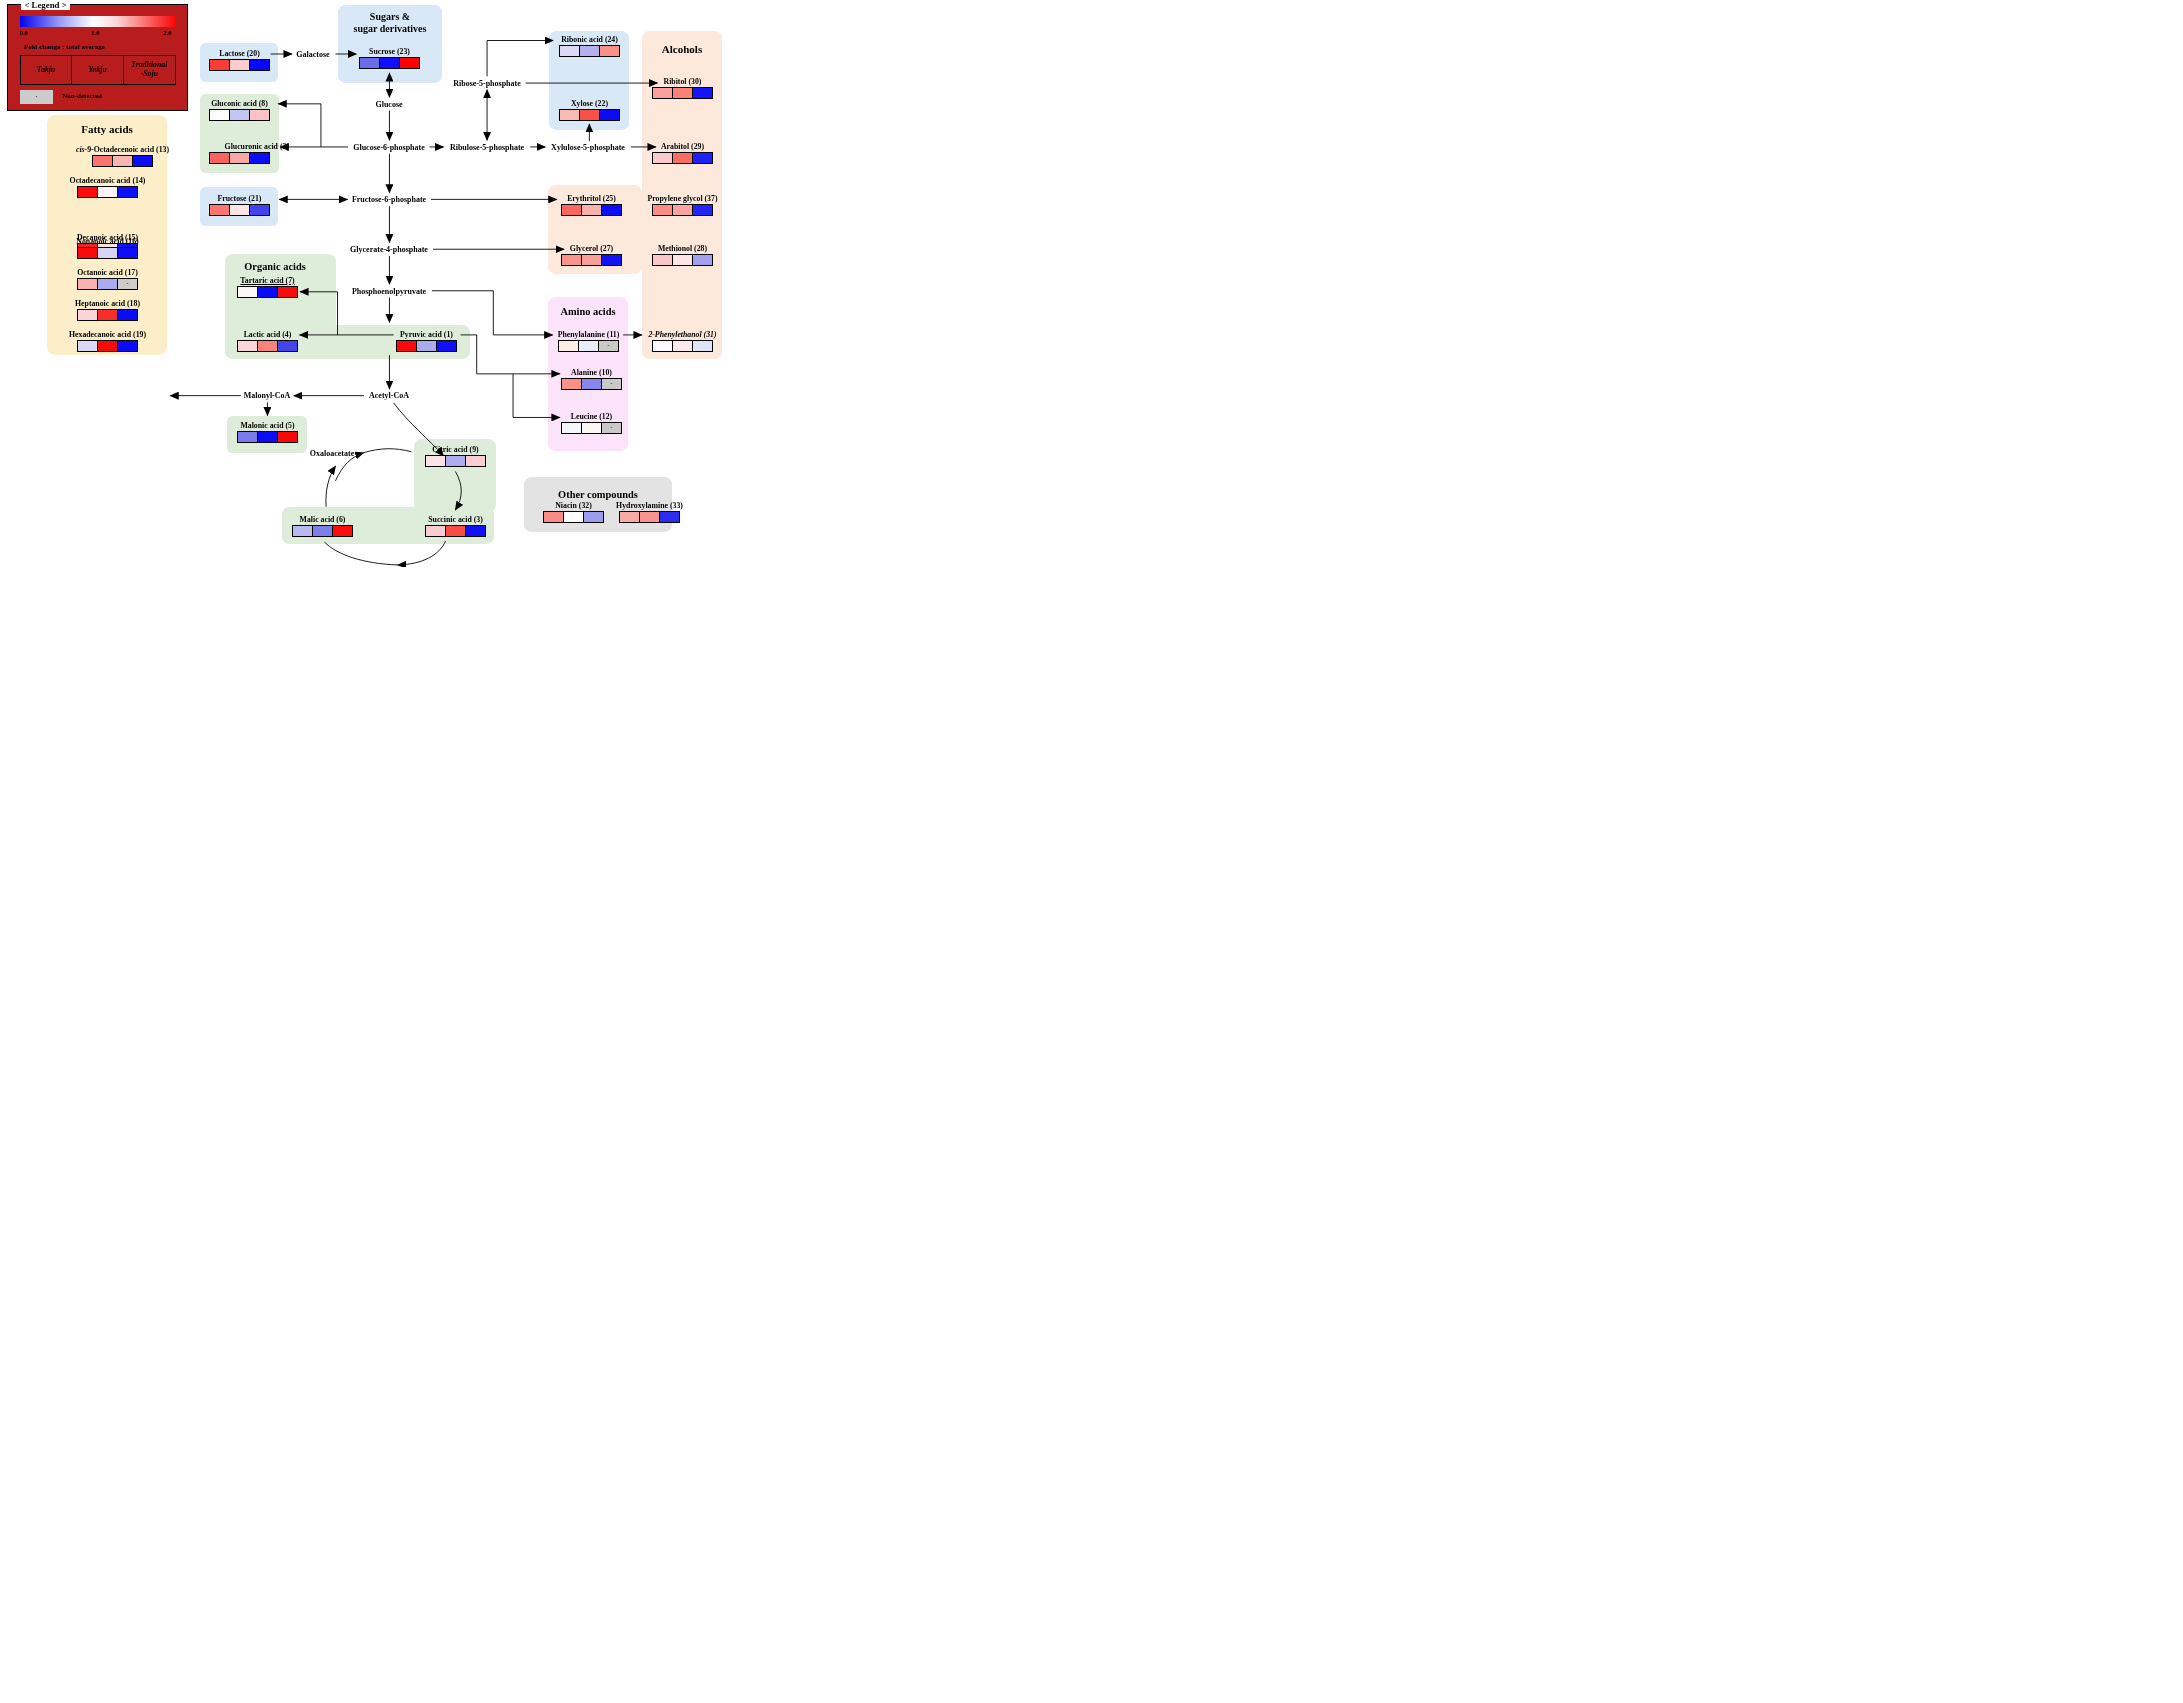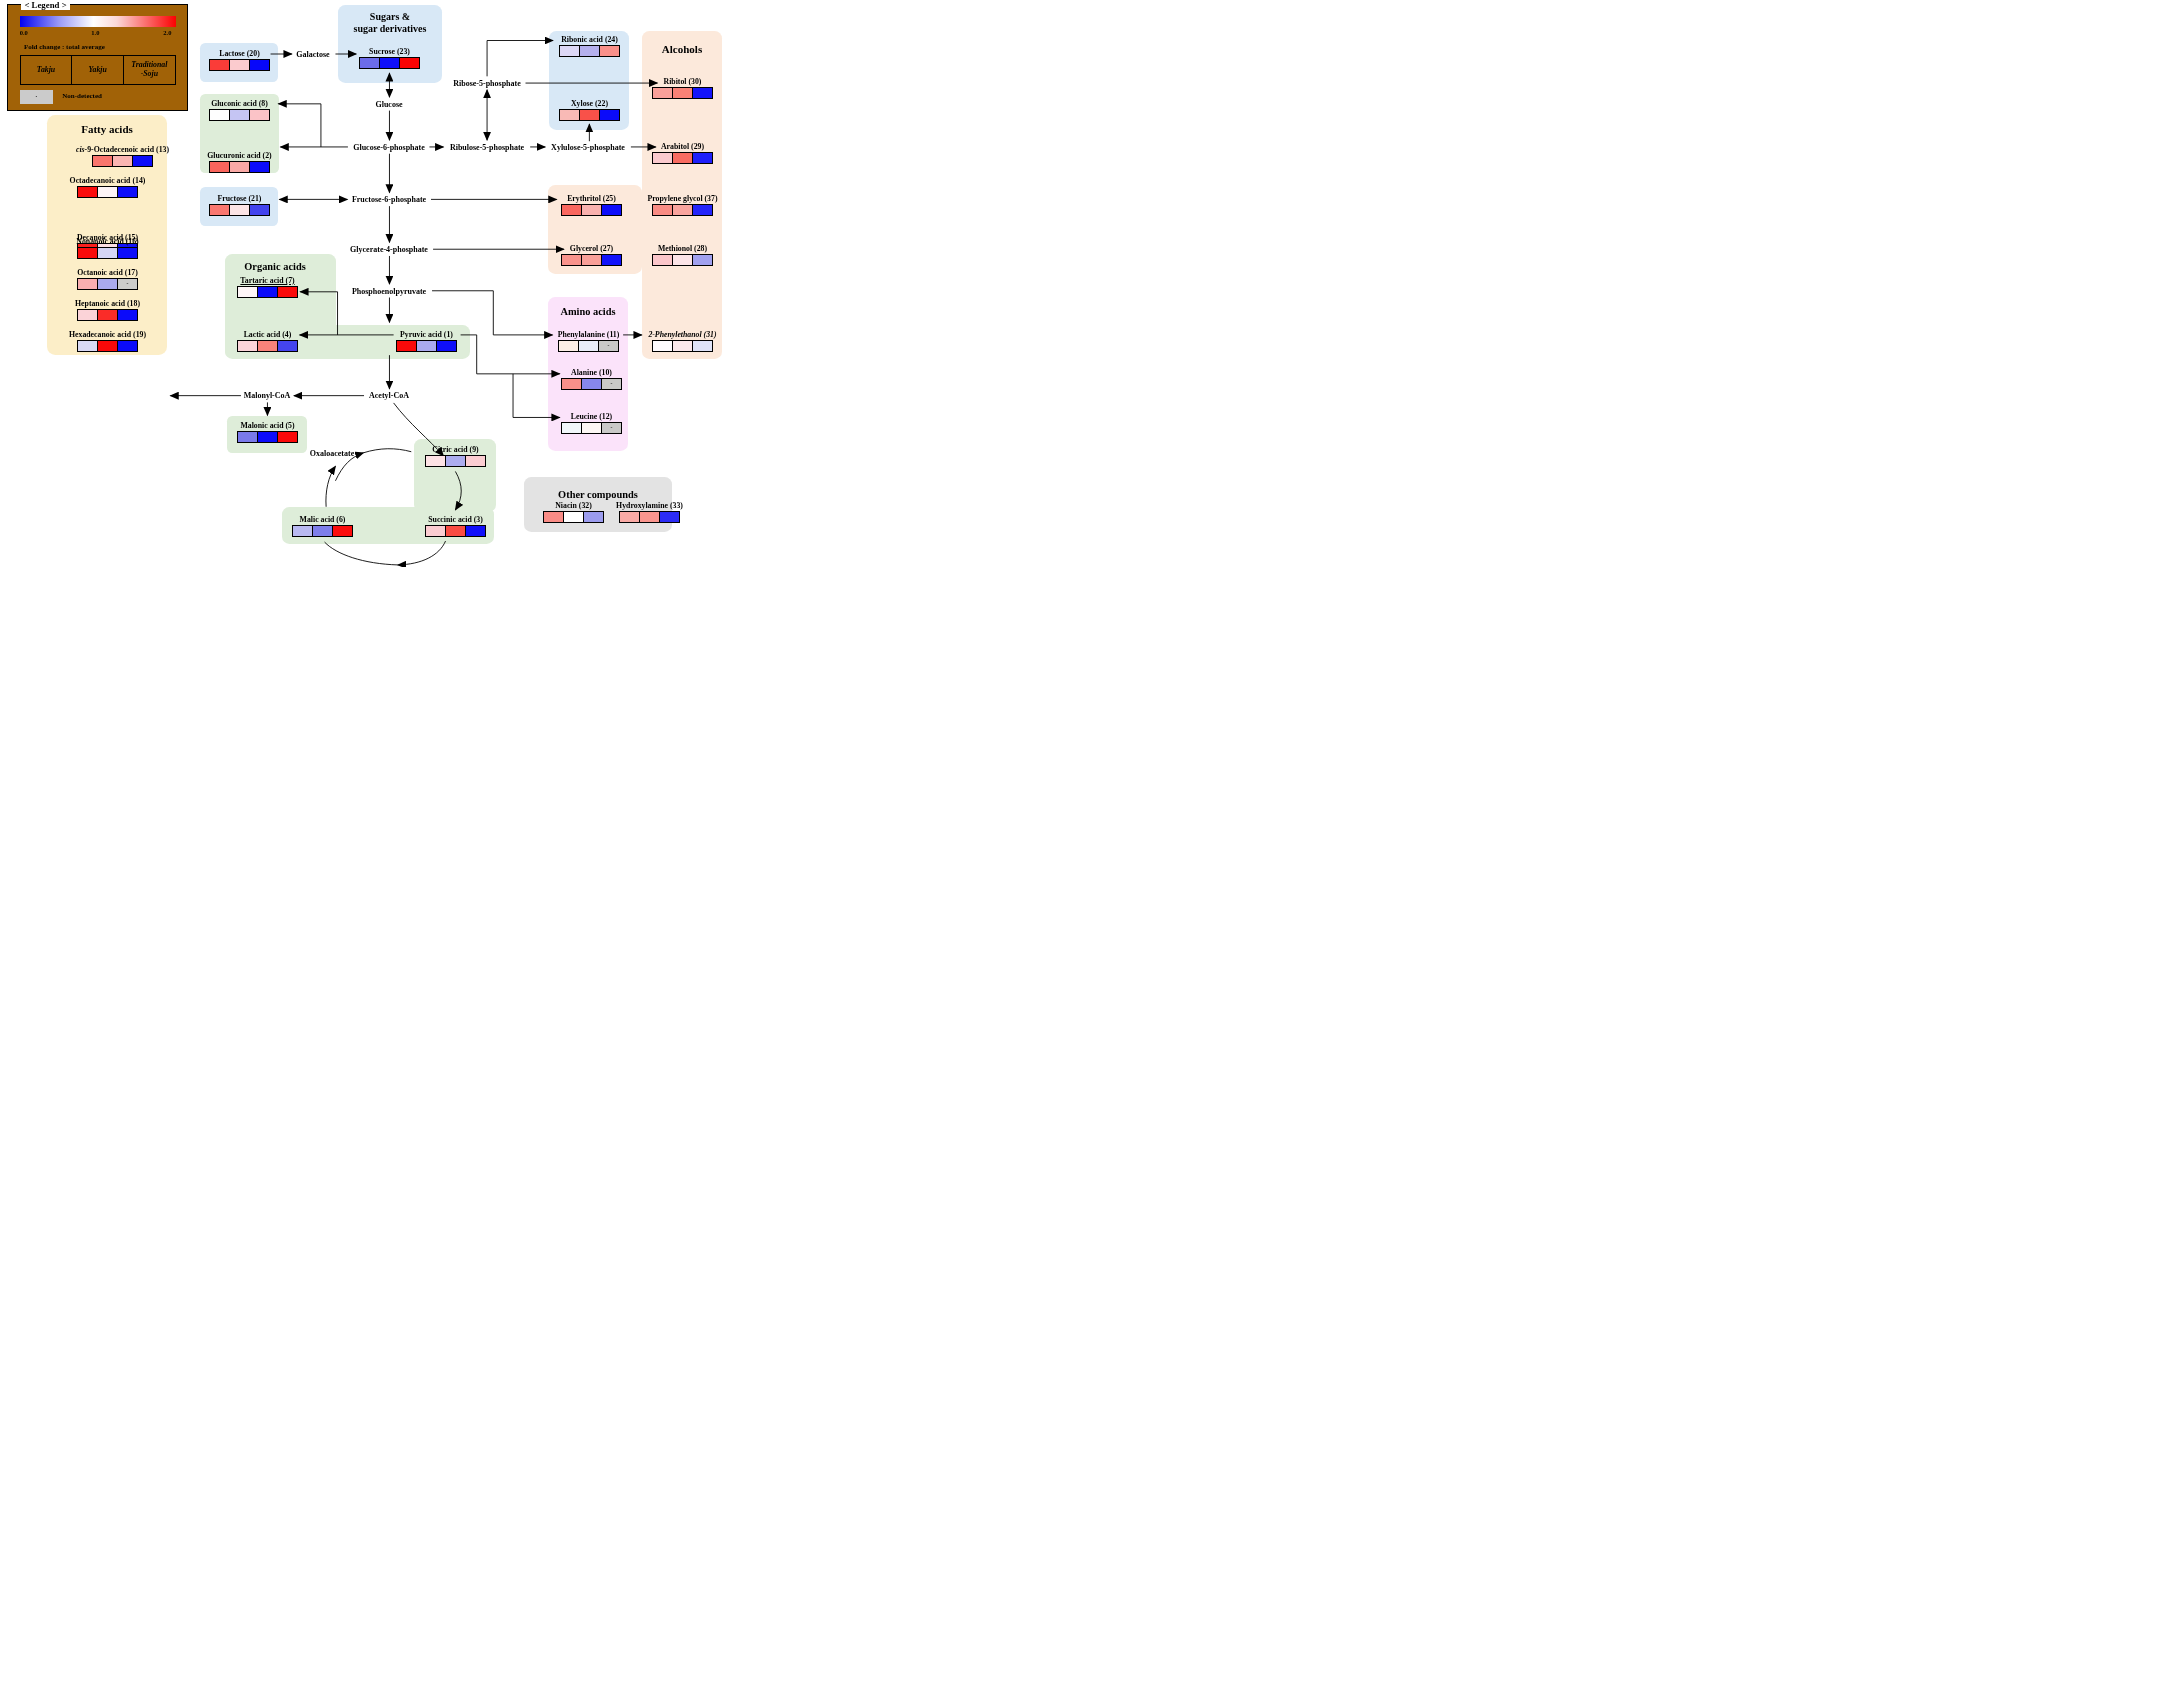--- a/index.html
+++ b/index.html
@@ -11,21 +11,21 @@
   .nlabel{font-weight:bold;font-size:7.8px;line-height:9.3px;white-space:nowrap;}
   .heat{width:59px;height:9.3px;margin:1px auto 0 auto;background:#000;border:1px solid #000;
         display:flex;gap:1px;}
   .cell{flex:1 1 0;display:flex;align-items:center;justify-content:center;
         font-size:5.7px;font-weight:bold;color:#222;line-height:1;}
   .inter{position:absolute;transform:translate(-50%,-50%);font-weight:bold;font-size:8px;
          white-space:nowrap;z-index:2;}
   svg.wires{position:absolute;left:0;top:0;z-index:1;}
   
   .legend{position:absolute;left:7.3px;top:4.2px;width:179px;height:105px;border:1px solid #000;
-          background:#a16207;z-index:3;}
+          background:#b91c1c;z-index:3;}
   .legend-title{position:absolute;left:12.5px;top:-5.7px;background:#fff;padding:0 3.6px;
                 font-weight:bold;font-size:8.8px;}
   .grad{position:absolute;left:11.4px;top:10.4px;width:156px;height:11.4px;
         background:linear-gradient(90deg,#0202F2 0%,#9a9af6 25%,#ffffff 47%,#fbd8d8 62%,#FB0202 100%);}
   .tick{position:absolute;top:24px;font-weight:bold;font-size:6.5px;}
   .fold{position:absolute;left:15.6px;top:38px;font-weight:bold;font-size:7px;}
   .ltable{position:absolute;left:11.4px;top:50px;width:156px;height:30px;display:flex;
           border:1px solid #000;box-sizing:border-box;}
   .lcol{flex:1;display:flex;flex-direction:column;align-items:center;justify-content:center;
         font-style:italic;font-weight:bold;font-size:7.8px;line-height:8.8px;border-right:1px solid #000;}
@@ -170,21 +170,21 @@
 
   <div class="node" style="left:190px;top:99px;">
     <div class="nlabel">Gluconic acid (8)</div>
     <div class="heat">
       <span class="cell" style="background-color: rgb(254, 254, 254);"></span>
       <span class="cell" style="background-color: rgb(197, 197, 243);"></span>
       <span class="cell" style="background-color: rgb(251, 195, 199);"></span>
     </div>
   </div>
 
-  <div class="node" style="left:190px;top:151px;">
+  <div class="node" style="left:190px;top:142px;text-align:right;">
     <div class="nlabel">Glucuronic acid (2)</div>
     <div class="heat">
       <span class="cell" style="background-color: rgb(249, 101, 92);"></span>
       <span class="cell" style="background-color: rgb(249, 169, 165);"></span>
       <span class="cell" style="background-color: rgb(12, 12, 250);"></span>
     </div>
   </div>
 
   <div class="node" style="left:190px;top:194px;">
     <div class="nlabel">Fructose (21)</div>

